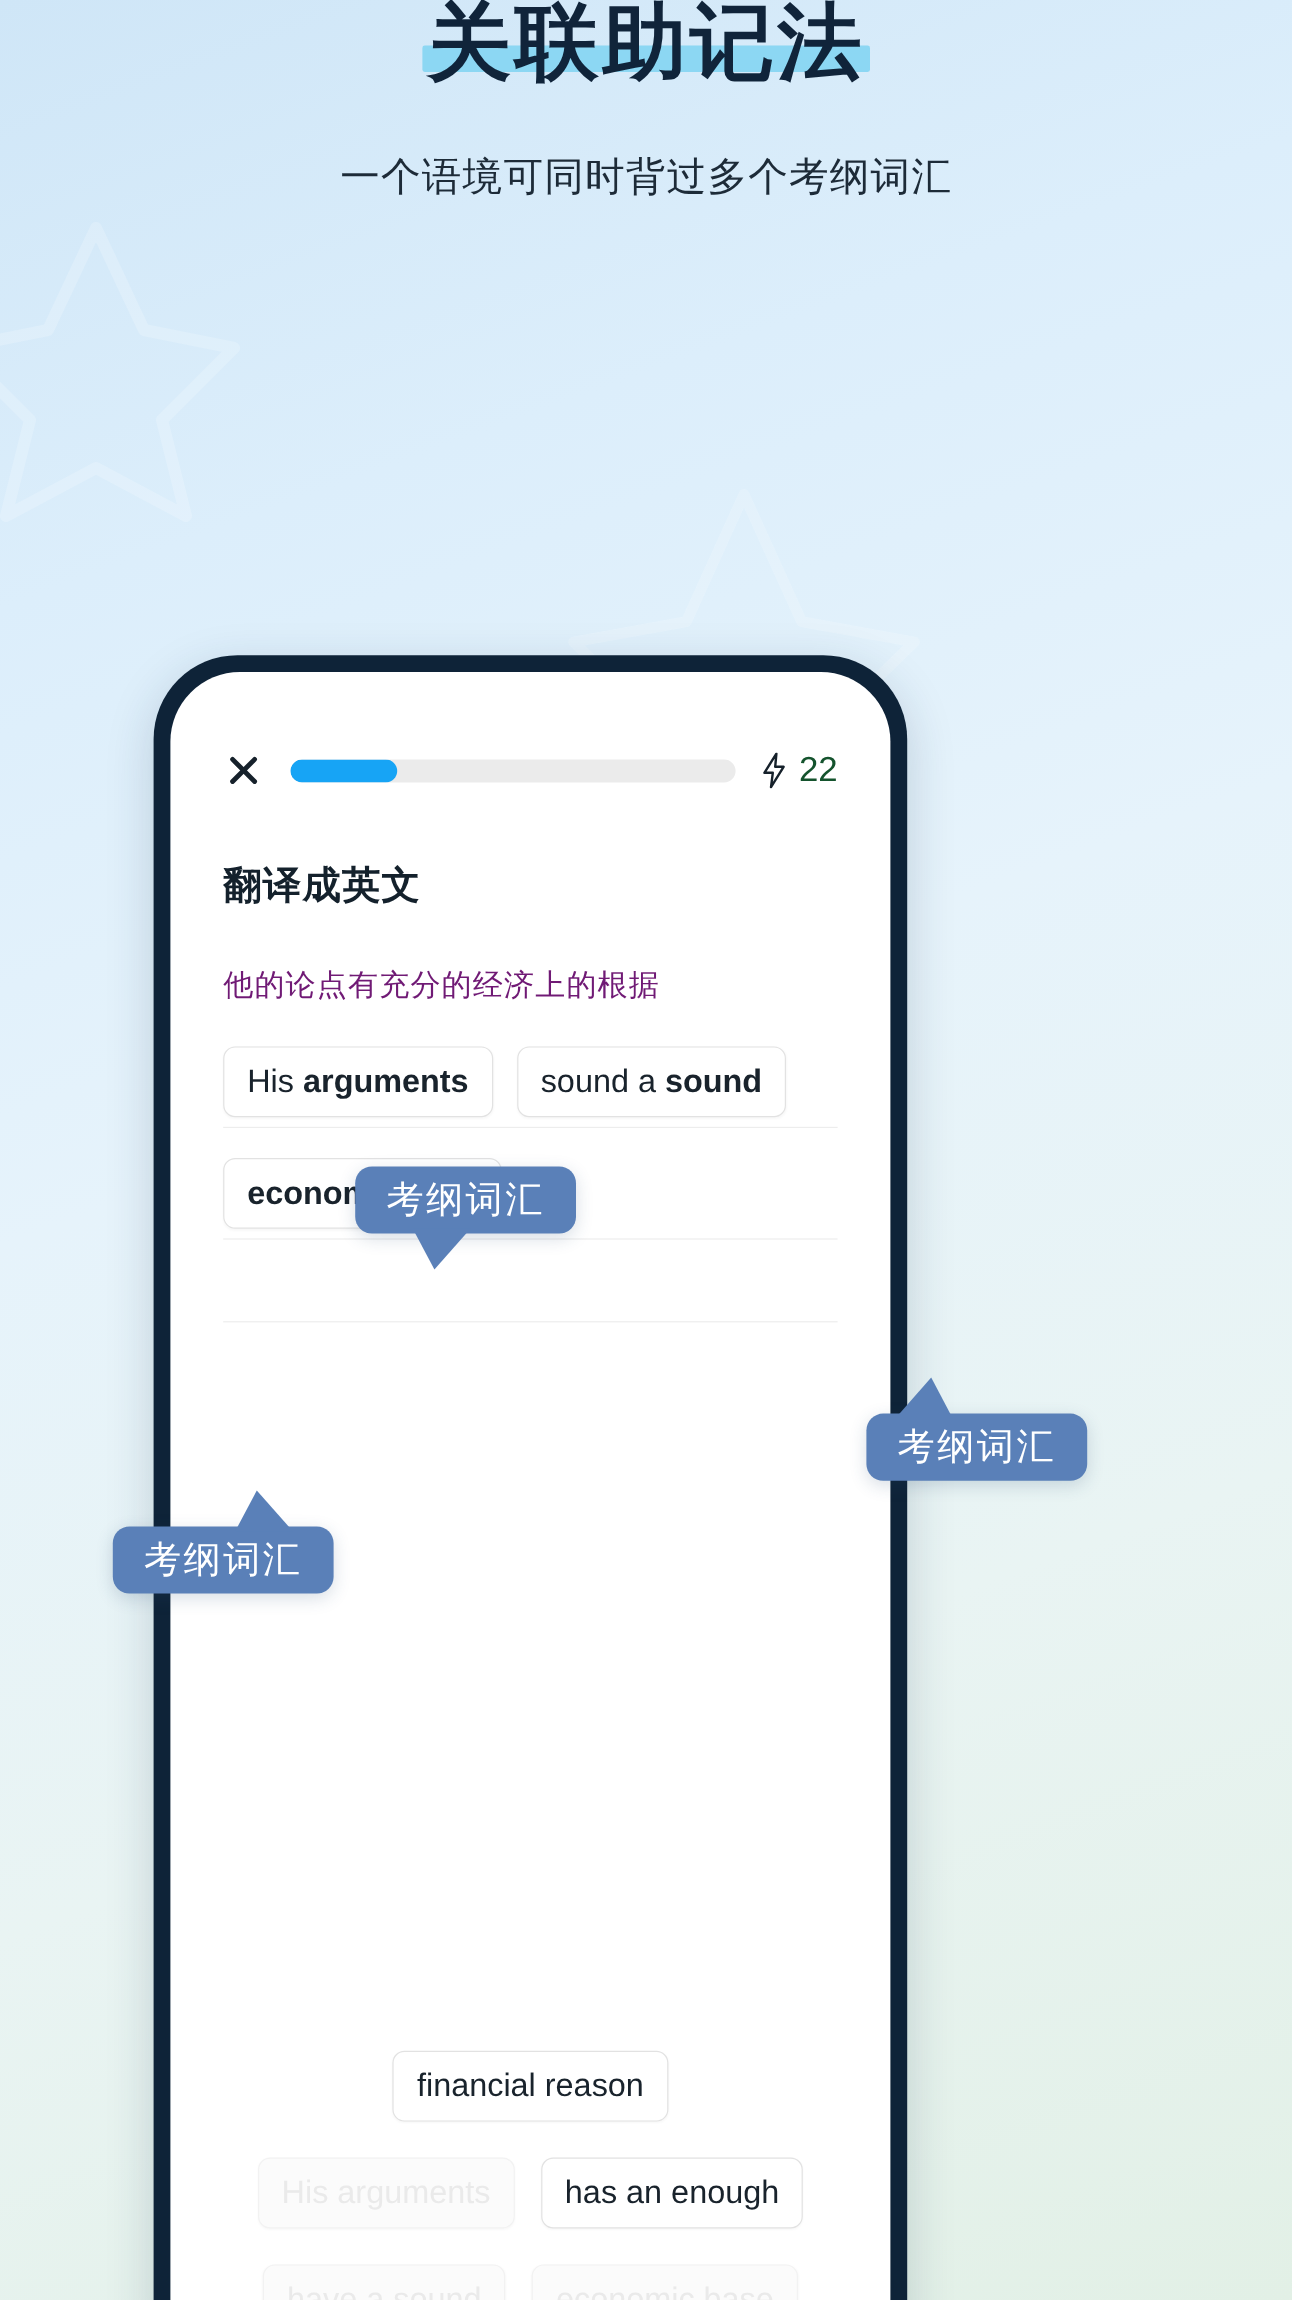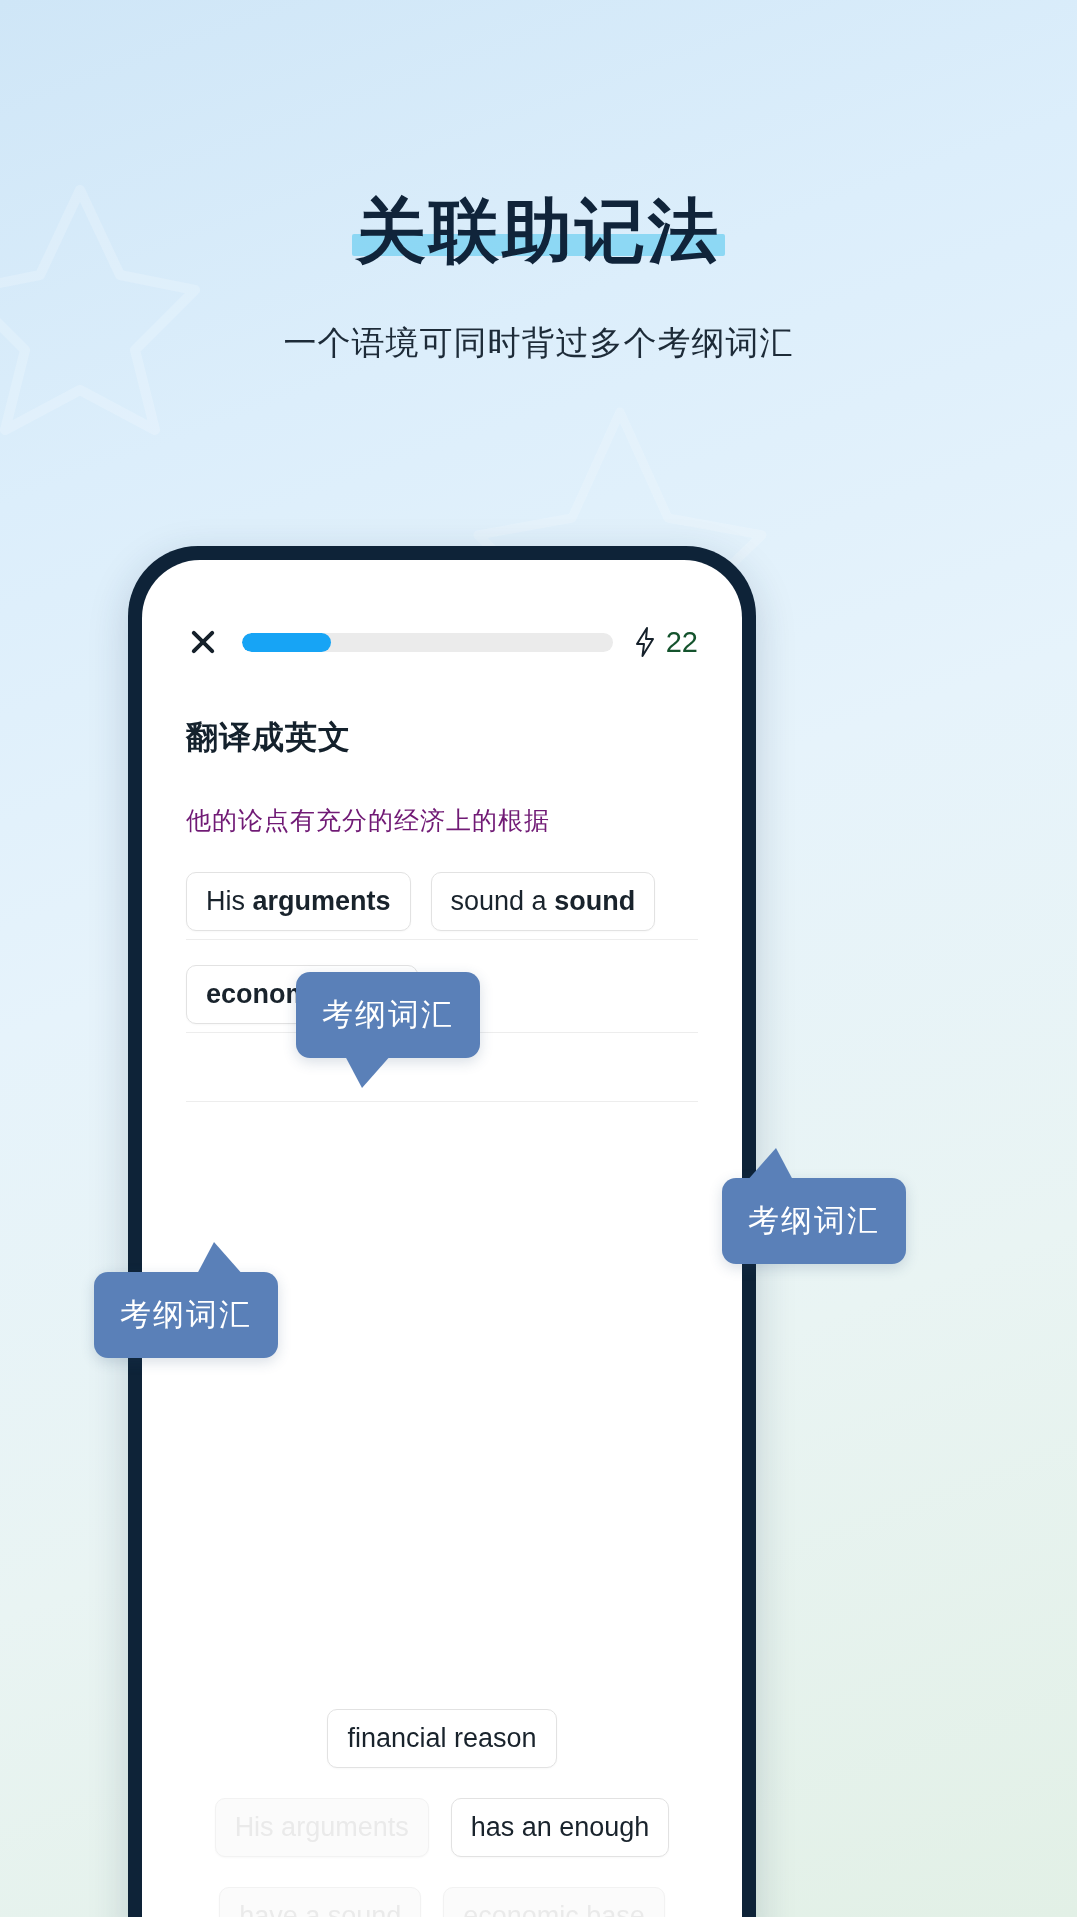--- a/index.html
+++ b/index.html
@@ -24,21 +24,20 @@
   .bg-star svg { display: block; }
 
   .hero {
     position: absolute;
     top: 0; left: 0; right: 0;
     text-align: center;
   }
   .hero-title-wrap {
     position: relative;
     display: inline-block;
-    margin-top: 196px;
   }
   .hero-title-underline {
     position: absolute;
     left: -4px;
     right: -4px;
     bottom: 10px;
     height: 22px;
     background: #7fd4f2;
     opacity: 0.85;
     border-radius: 2px;
@@ -202,21 +201,21 @@
   .bank-row.partial { margin-bottom: 0; }
 
   
   .callout {
     position: absolute;
     background: #5a80b8;
     color: #ffffff;
     font-size: 31px;
     letter-spacing: 2px;
     border-radius: 14px;
-    padding: 22px 26px;
+    padding: 7px 26px;
     white-space: nowrap;
     box-shadow: 0 4px 14px rgba(40,70,110,0.18);
   }
   .callout .tail {
     position: absolute;
     width: 0; height: 0;
   }
   
   #callout-1 { left: 296px; top: 972px; }
   #callout-1 .tail {

